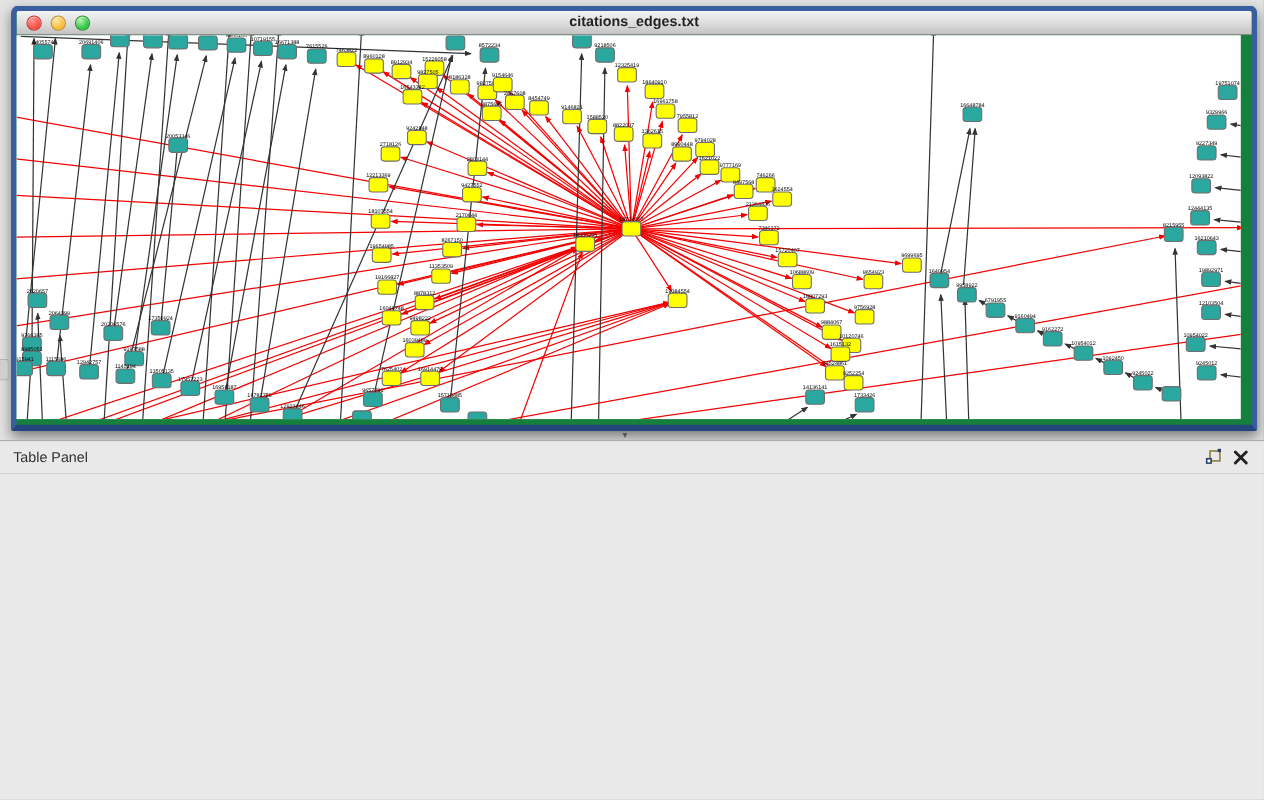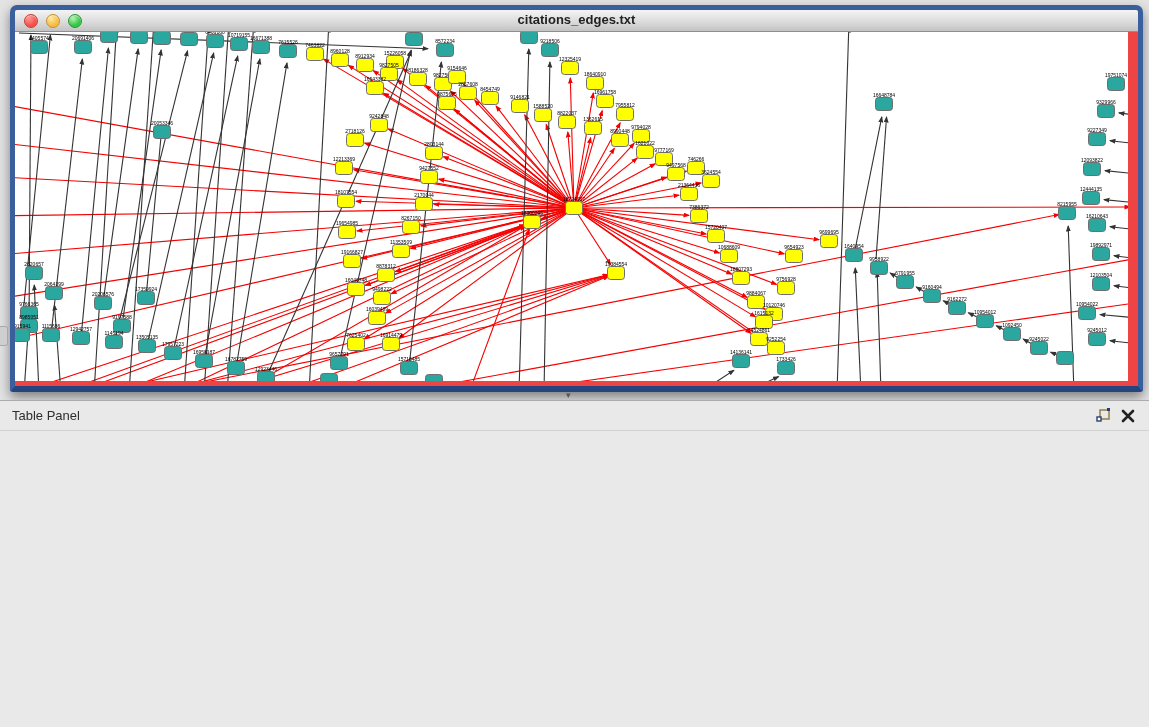--- a/index.html
+++ b/index.html
@@ -7,21 +7,21 @@
     width:1149px;height:727px;position:relative;overflow:hidden;
     background:#E3E3E3;font-family:"Liberation Sans",sans-serif;
     -webkit-font-smoothing:antialiased;
   }
   
   #graph-window{
     position:absolute;left:10px;top:5px;width:1123px;height:376px;
     border:5px solid #3A5F9F;border-bottom:6px solid #26457E;
     border-radius:7px 7px 3px 3px;
     box-shadow:0 5px 12px rgba(0,0,0,.45);
-    background:#ef4444;
+    background:#15803d;
   }
   #titlebar{
     height:21px;position:relative;
     background:linear-gradient(#F4F4F4,#DCDCDC 55%,#C3C3C3);
     border-bottom:1px solid #8F8F8F;
     border-radius:2px 2px 0 0;
   }
   #titlebar .title{
     position:absolute;left:0;right:0;top:2px;text-align:center;
     font-size:13px;font-weight:bold;color:#222;

